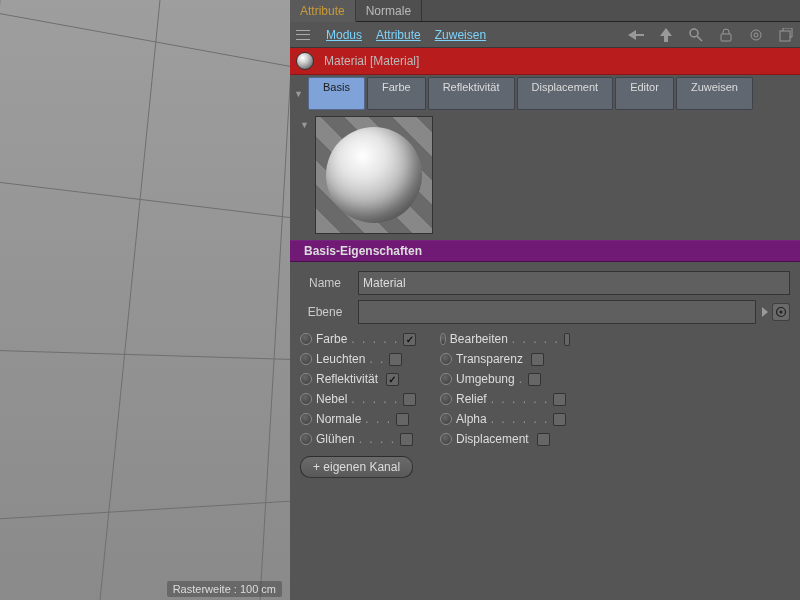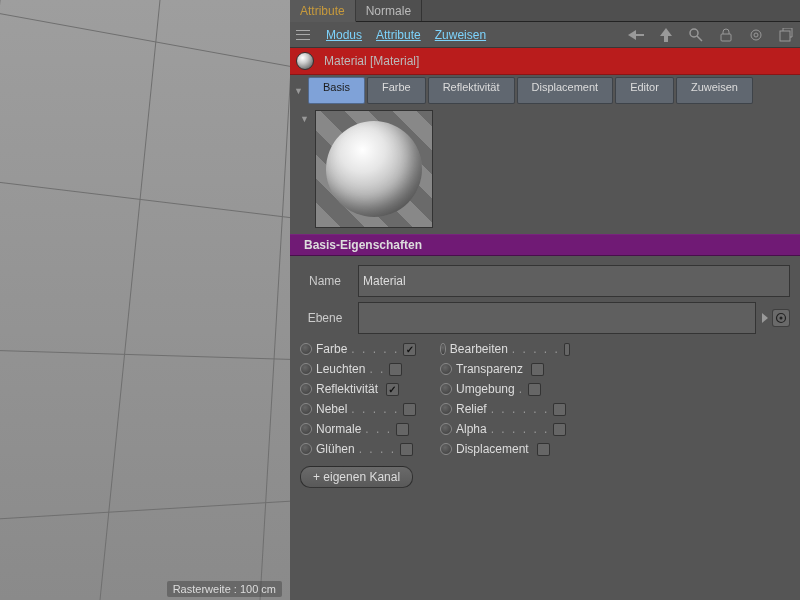--- a/index.html
+++ b/index.html
@@ -95,21 +95,21 @@
     gap: 2px;
     padding: 2px 4px;
     background: #555;
     align-items: center;
   }
   .tabs-ch .tri {
     width: 10px; color: #999; font-size: 9px;
     margin-right: 2px;
   }
   .tabs-ch .tab {
-    height: 27px; line-height: 19px;
+    height: 33px; line-height: 19px;
     padding: 0 14px;
     background: #606770;
     color: #ddd;
     font-size: 11px;
     border: 1px solid rgba(0,0,0,.35);
     border-radius: 2px;
     cursor: pointer;
     text-align: center;
   }
   .tabs-ch .tab.active {
@@ -150,21 +150,21 @@
   }
   
   .form { padding: 4px 10px 10px; }
   .form-row { display: flex; align-items: center; margin: 5px 0; }
   .form-row .label { width: 58px; text-align: center; color: #ccc; padding-right: 8px; }
   .form-row input[type=text] {
     flex: 1;
     background: #5f5f5f;
     border: 1px solid rgba(0,0,0,.45);
     color: #ddd;
-    height: 32px;
+    height: 24px;
     padding: 0 4px;
     font-size: 12px;
   }
   .form-row .trail-btn {
     width: 18px; height: 18px;
     margin-left: 4px;
     border-radius: 3px;
     background: #6a6a6a;
     border: 1px solid rgba(0,0,0,.4);
     color: #222;

